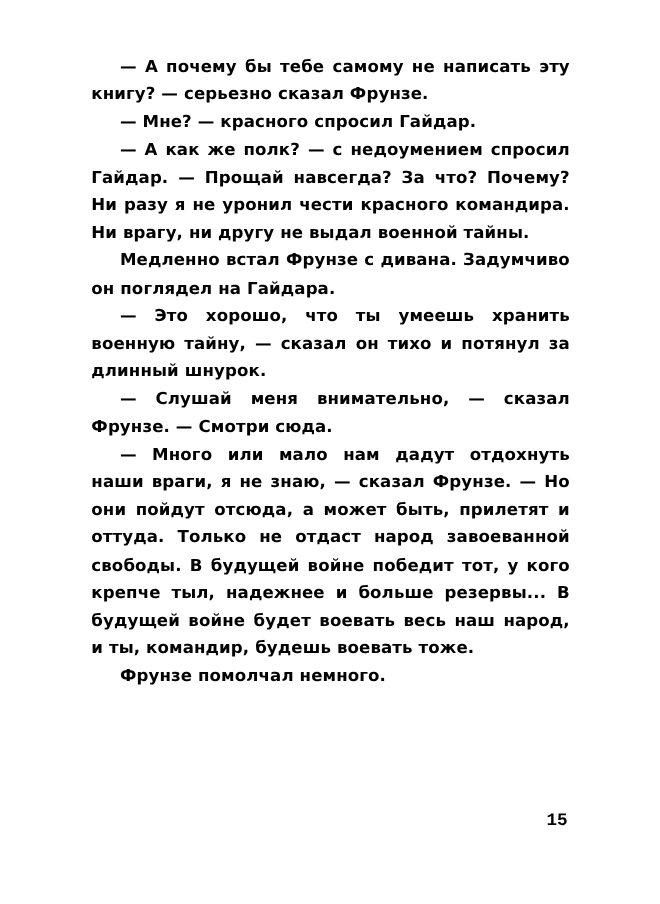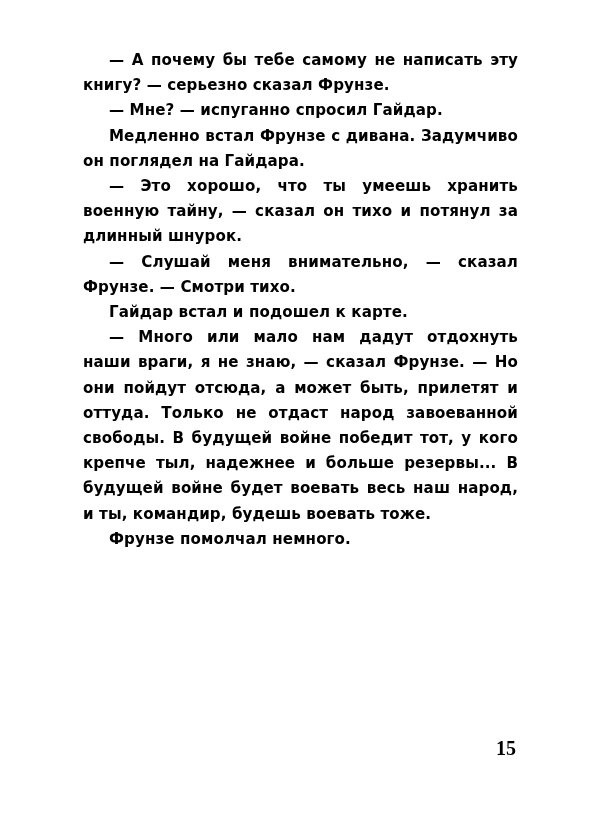--- a/index.html
+++ b/index.html
@@ -38,34 +38,34 @@
     line-height: 25.2px;
     letter-spacing: 0.1px;
     font-weight: 600;
     font-family: "DejaVu Sans", sans-serif;
     -webkit-font-smoothing: none;
   }
   .page-number {
     position: absolute;
     right: 84px;
     top: 737px;
-    font-size: 20px;
+    font-size: 16px;
     font-weight: 600;
-    font-family: Liberation Serif, serif;
+    font-family: Liberation Mono, monospace;
   }
 </style>
 </head>
 <body>
 
 <div class="page">
   <div class="textblock">
     <p class="para">— А почему бы тебе самому не написать эту книгу? — серьезно сказал Фрунзе.</p>
-    <p class="para">— Мне? — испуганно спросил Гайдар.</p>
+    <p class="para">— Мне? — красного спросил Гайдар.</p>
+    <p class="para">— А как же полк? — с недоумением спросил Гайдар. — Прощай навсегда? За что? Почему? Ни разу я не уронил чести красного командира. Ни врагу, ни другу не выдал военной тайны.</p>
     <p class="para">Медленно встал Фрунзе с дивана. Задумчиво он поглядел на Гайдара.</p>
     <p class="para">— Это хорошо, что ты умеешь хранить военную тайну, — сказал он тихо и потянул за длинный шнурок.</p>
-    <p class="para">— Слушай меня внимательно, — сказал Фрунзе. — Смотри тихо.</p>
-    <p class="para">Гайдар встал и подошел к карте.</p>
+    <p class="para">— Слушай меня внимательно, — сказал Фрунзе. — Смотри сюда.</p>
     <p class="para">— Много или мало нам дадут отдохнуть наши враги, я не знаю, — сказал Фрунзе. — Но они пойдут отсюда, а может быть, прилетят и оттуда. Только не отдаст народ завоеванной свободы. В будущей войне победит тот, у кого крепче тыл, надежнее и больше резервы... В будущей войне будет воевать весь наш народ, и ты, командир, будешь воевать тоже.</p>
     <p class="para">Фрунзе помолчал немного.</p>
 
   </div>
   <div class="page-number">15</div>
 </div>
 
 </body></html>

